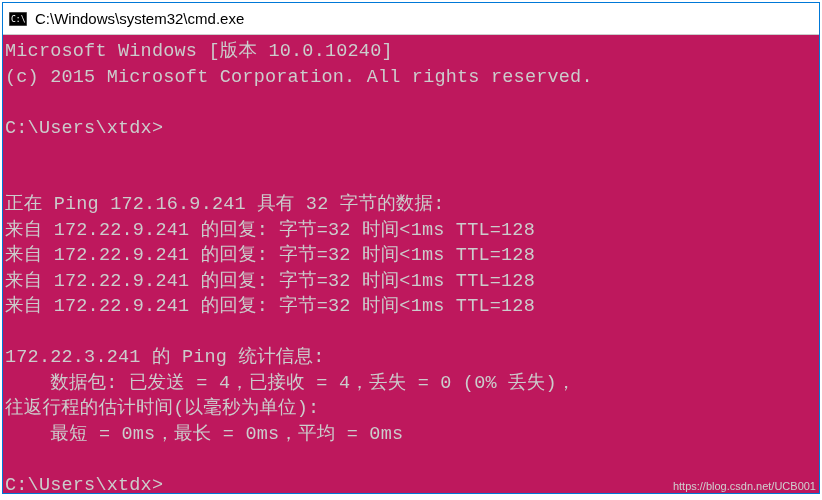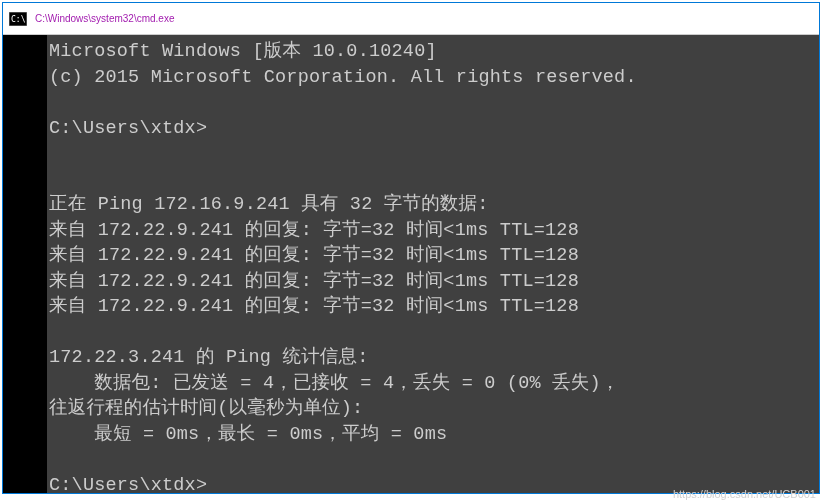--- a/index.html
+++ b/index.html
@@ -35,42 +35,41 @@
     .titlebar-icon {
       width: 18px;
       height: 16px;
       margin-right: 8px;
       display: flex;
       align-items: center;
       justify-content: center;
     }
     .titlebar-text {
       font-family: "Segoe UI", Tahoma, sans-serif;
-      font-size: 10px;
-      color: #a21caf;
+      font-size: 15px;
+      color: #000000;
     }
     .terminal {
       flex: 1;
-      background: #404040;
+      background: #be185d;
       color: #ccc;
       padding: 4px 2px;
       font-size: 18.5px;
       line-height: 1.38;
       white-space: pre;
       letter-spacing: 0.2px;
       font-family: "NSimSun", SimSun, Consolas, "Courier New", monospace;
       overflow: hidden;
-      margin-left: 44px;
     }
     .prompt-line {
       display: flex;
     }
     .watermark {
       position: absolute;
-      bottom: 0px;
+      bottom: 8px;
       right: 6px;
       font-family: Arial, sans-serif;
       font-size: 11px;
       color: #d0d0d0;
     }
   </style>
 </head>
 <body>
 
 <div class="window">

